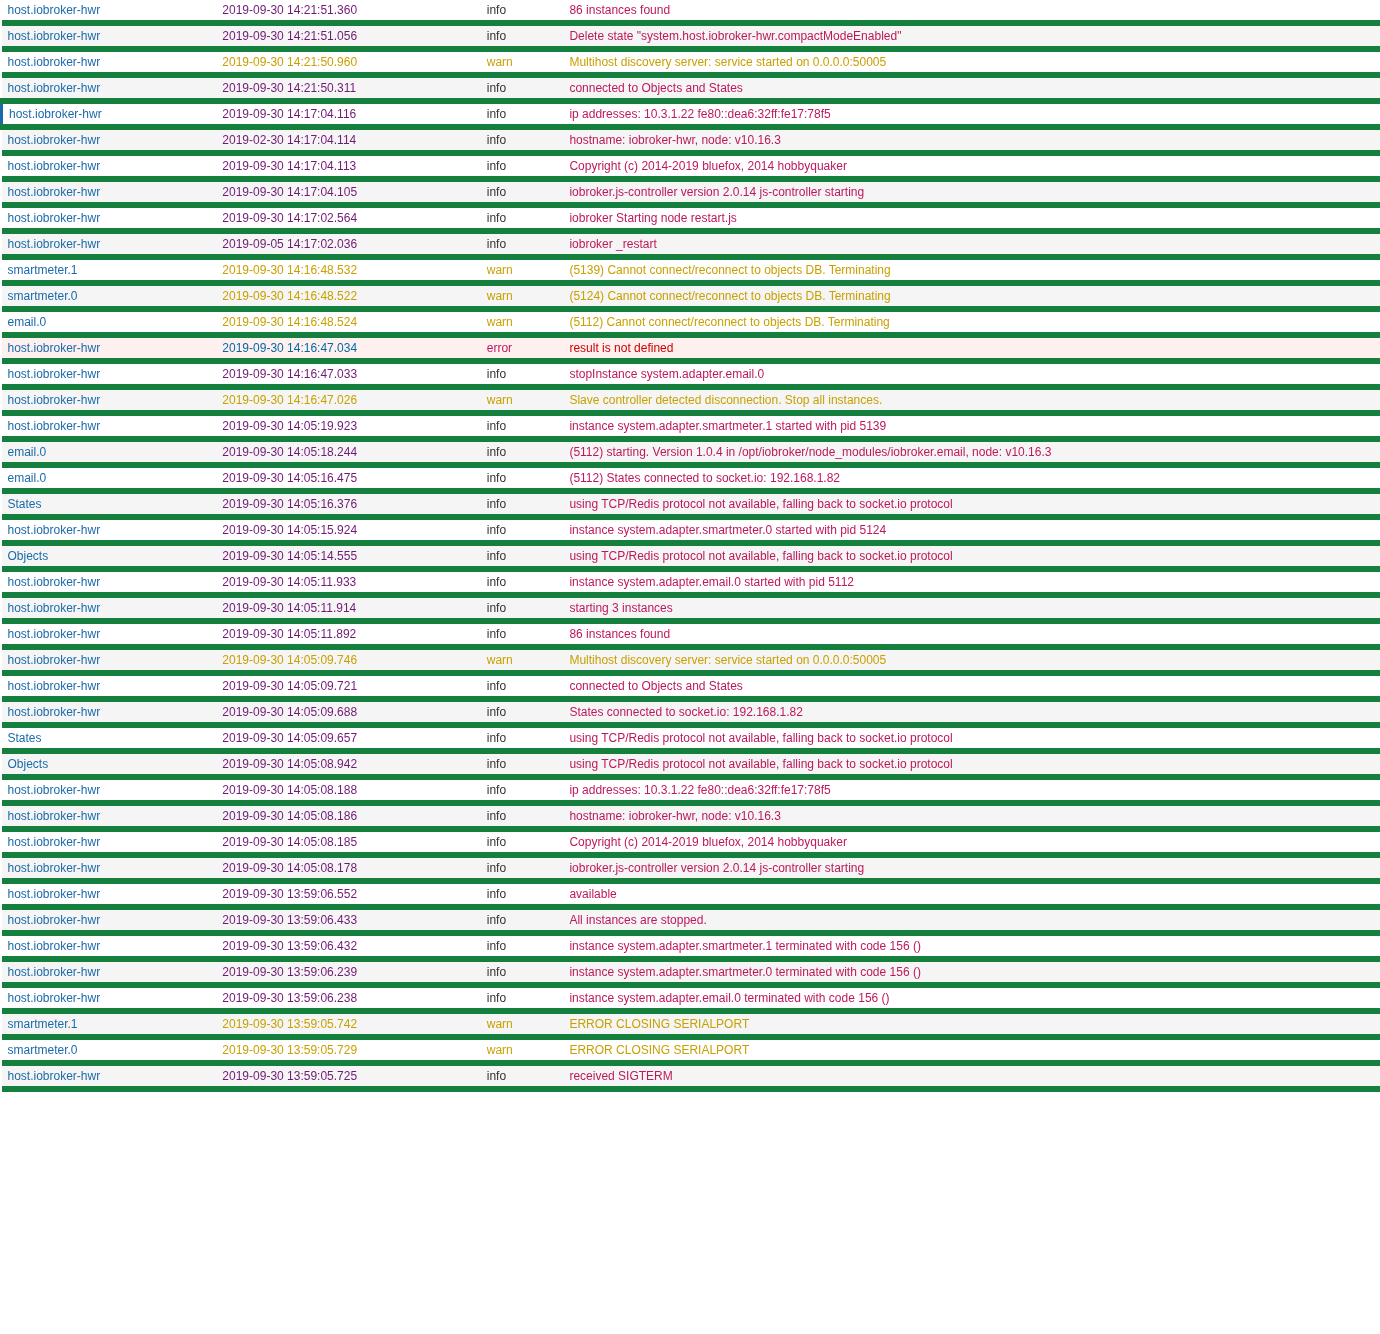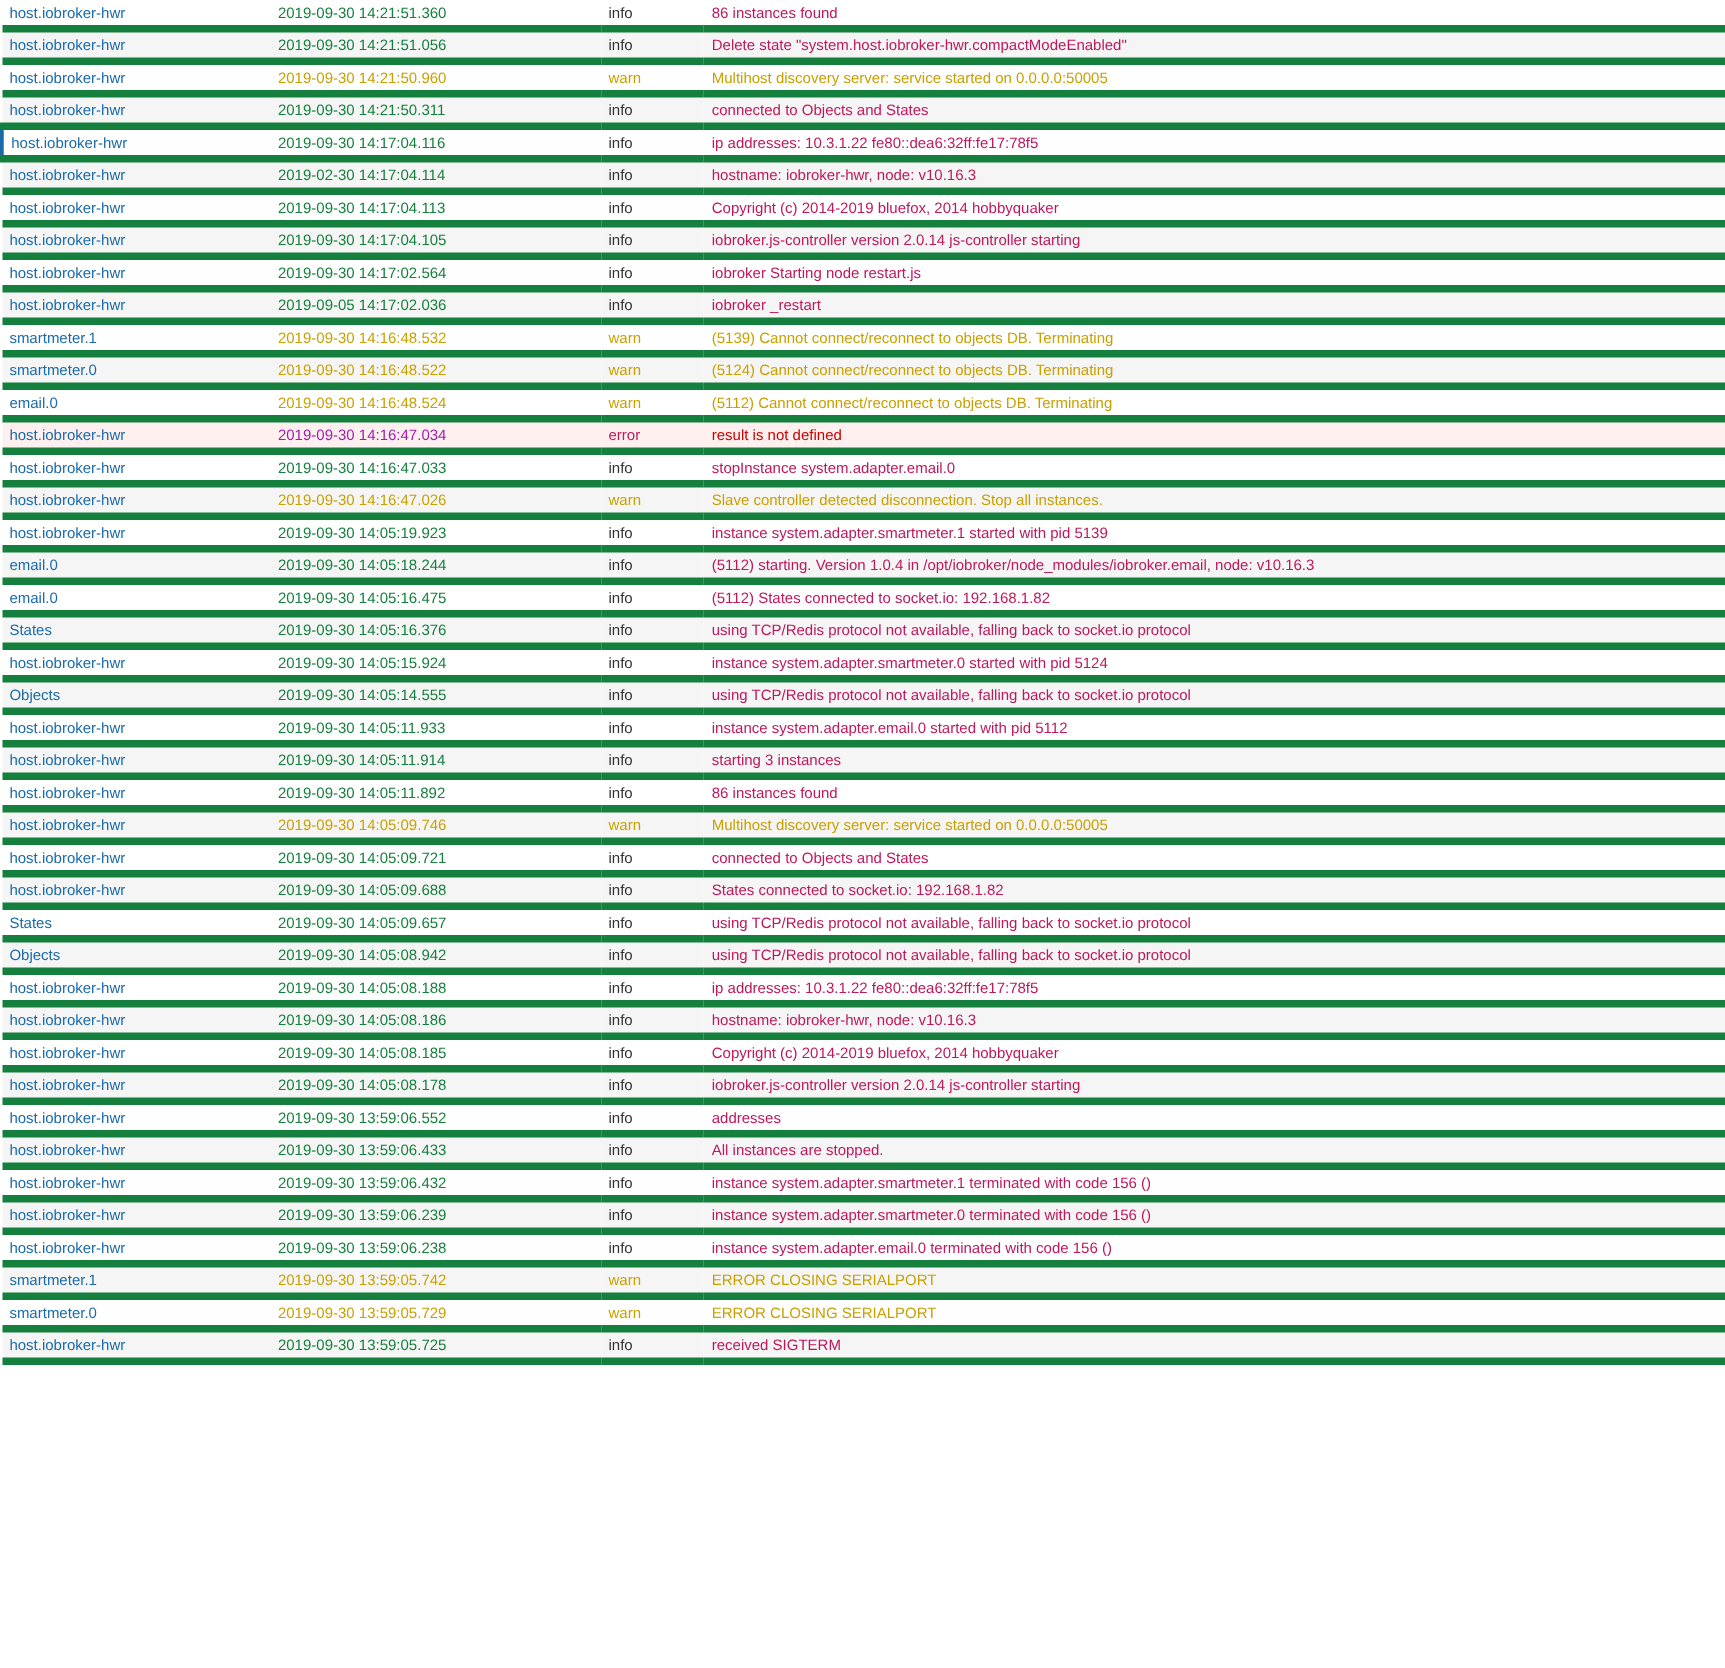--- a/index.html
+++ b/index.html
@@ -30,27 +30,27 @@
       white-space: nowrap;
       vertical-align: middle;
     }
     .col-source {
       color: #1a6aaa;
       min-width: 130px;
       max-width: 140px;
     }
     .col-time {
       min-width: 160px;
-      color: #15803d;
+      color: #701a75;
     }
     .col-time.warn {
       color: #c8a000;
     }
     .col-time.error {
-      color: #a21caf;
+      color: #0369a1;
     }
     .col-level {
       min-width: 50px;
       color: #333;
     }
     .col-level.warn {
       color: #c8a000;
     }
     .col-level.error {
       color: #be185d;
@@ -272,21 +272,21 @@
       <tr style="background: rgb(245, 245, 245);">
         <td class="col-source">host.iobroker-hwr</td>
         <td class="col-time">2019-09-30 14:05:08.178</td>
         <td class="col-level">info</td>
         <td class="col-message">iobroker.js-controller version 2.0.14 js-controller starting</td>
       </tr>
       <tr style="background: rgb(255, 255, 255);">
         <td class="col-source">host.iobroker-hwr</td>
         <td class="col-time">2019-09-30 13:59:06.552</td>
         <td class="col-level">info</td>
-        <td class="col-message">addresses</td>
+        <td class="col-message">available</td>
       </tr>
       <tr style="background: rgb(245, 245, 245);">
         <td class="col-source">host.iobroker-hwr</td>
         <td class="col-time">2019-09-30 13:59:06.433</td>
         <td class="col-level">info</td>
         <td class="col-message">All instances are stopped.</td>
       </tr>
       <tr style="background: rgb(255, 255, 255);">
         <td class="col-source">host.iobroker-hwr</td>
         <td class="col-time">2019-09-30 13:59:06.432</td>

